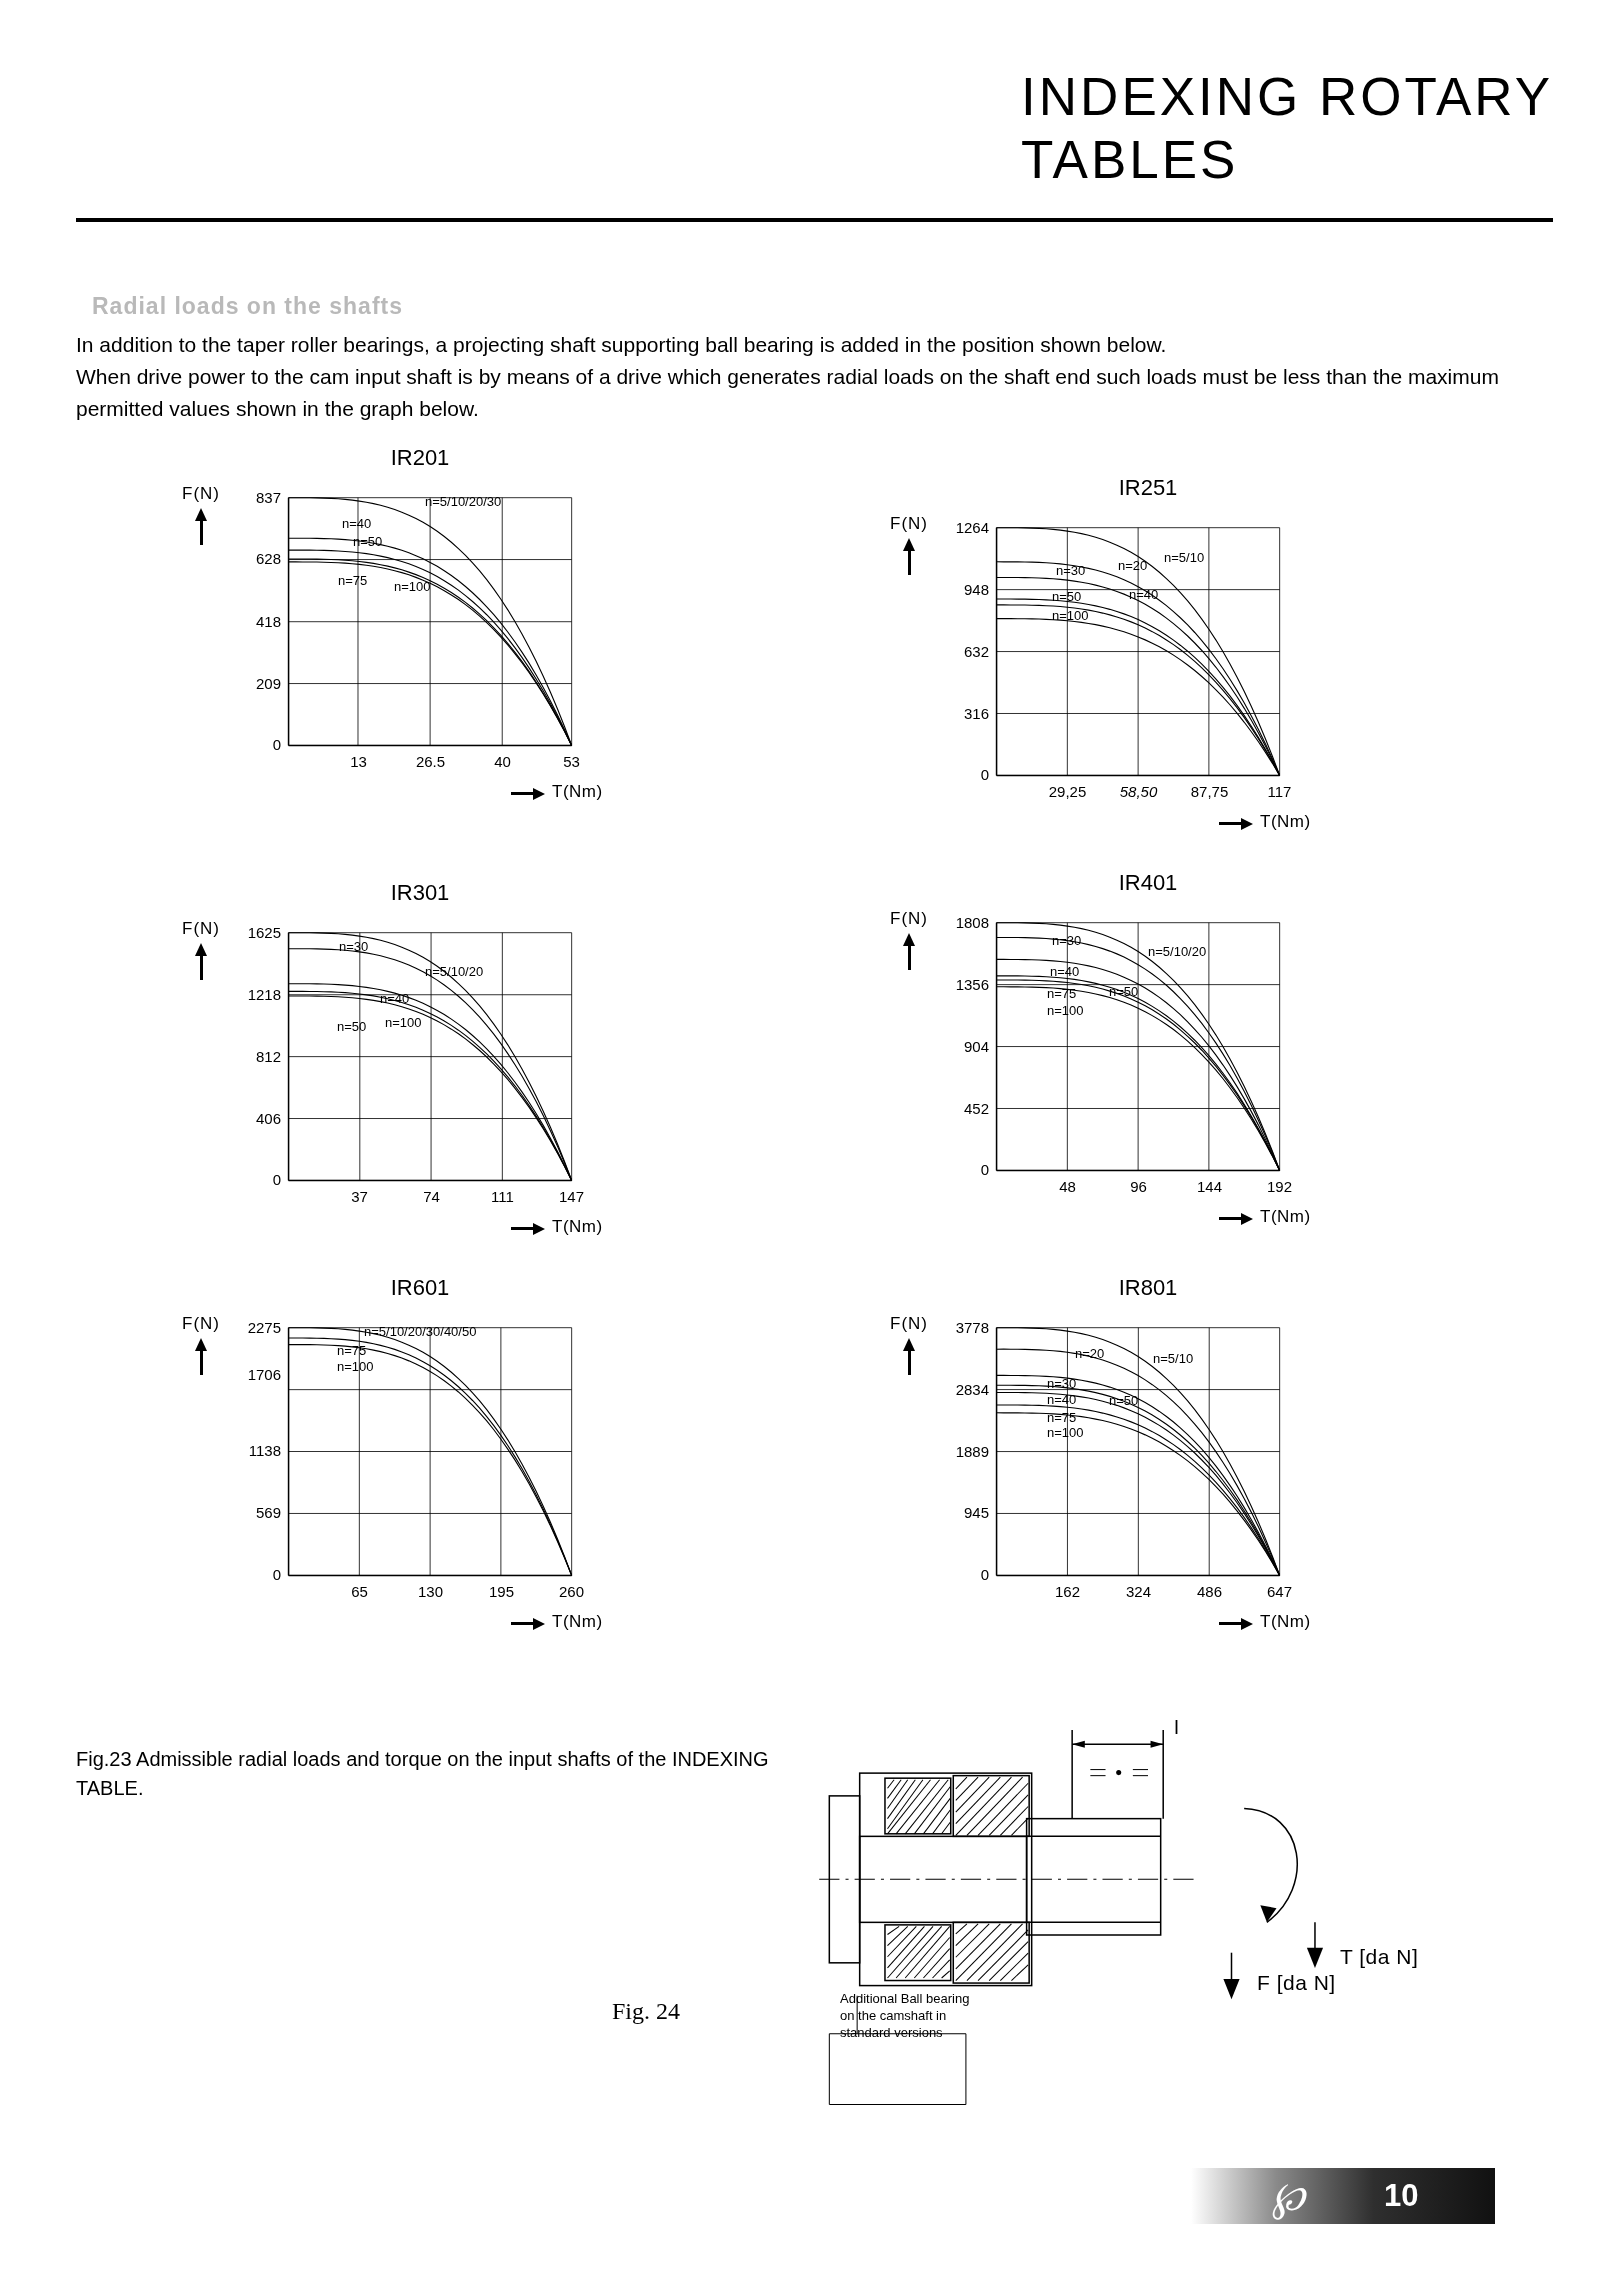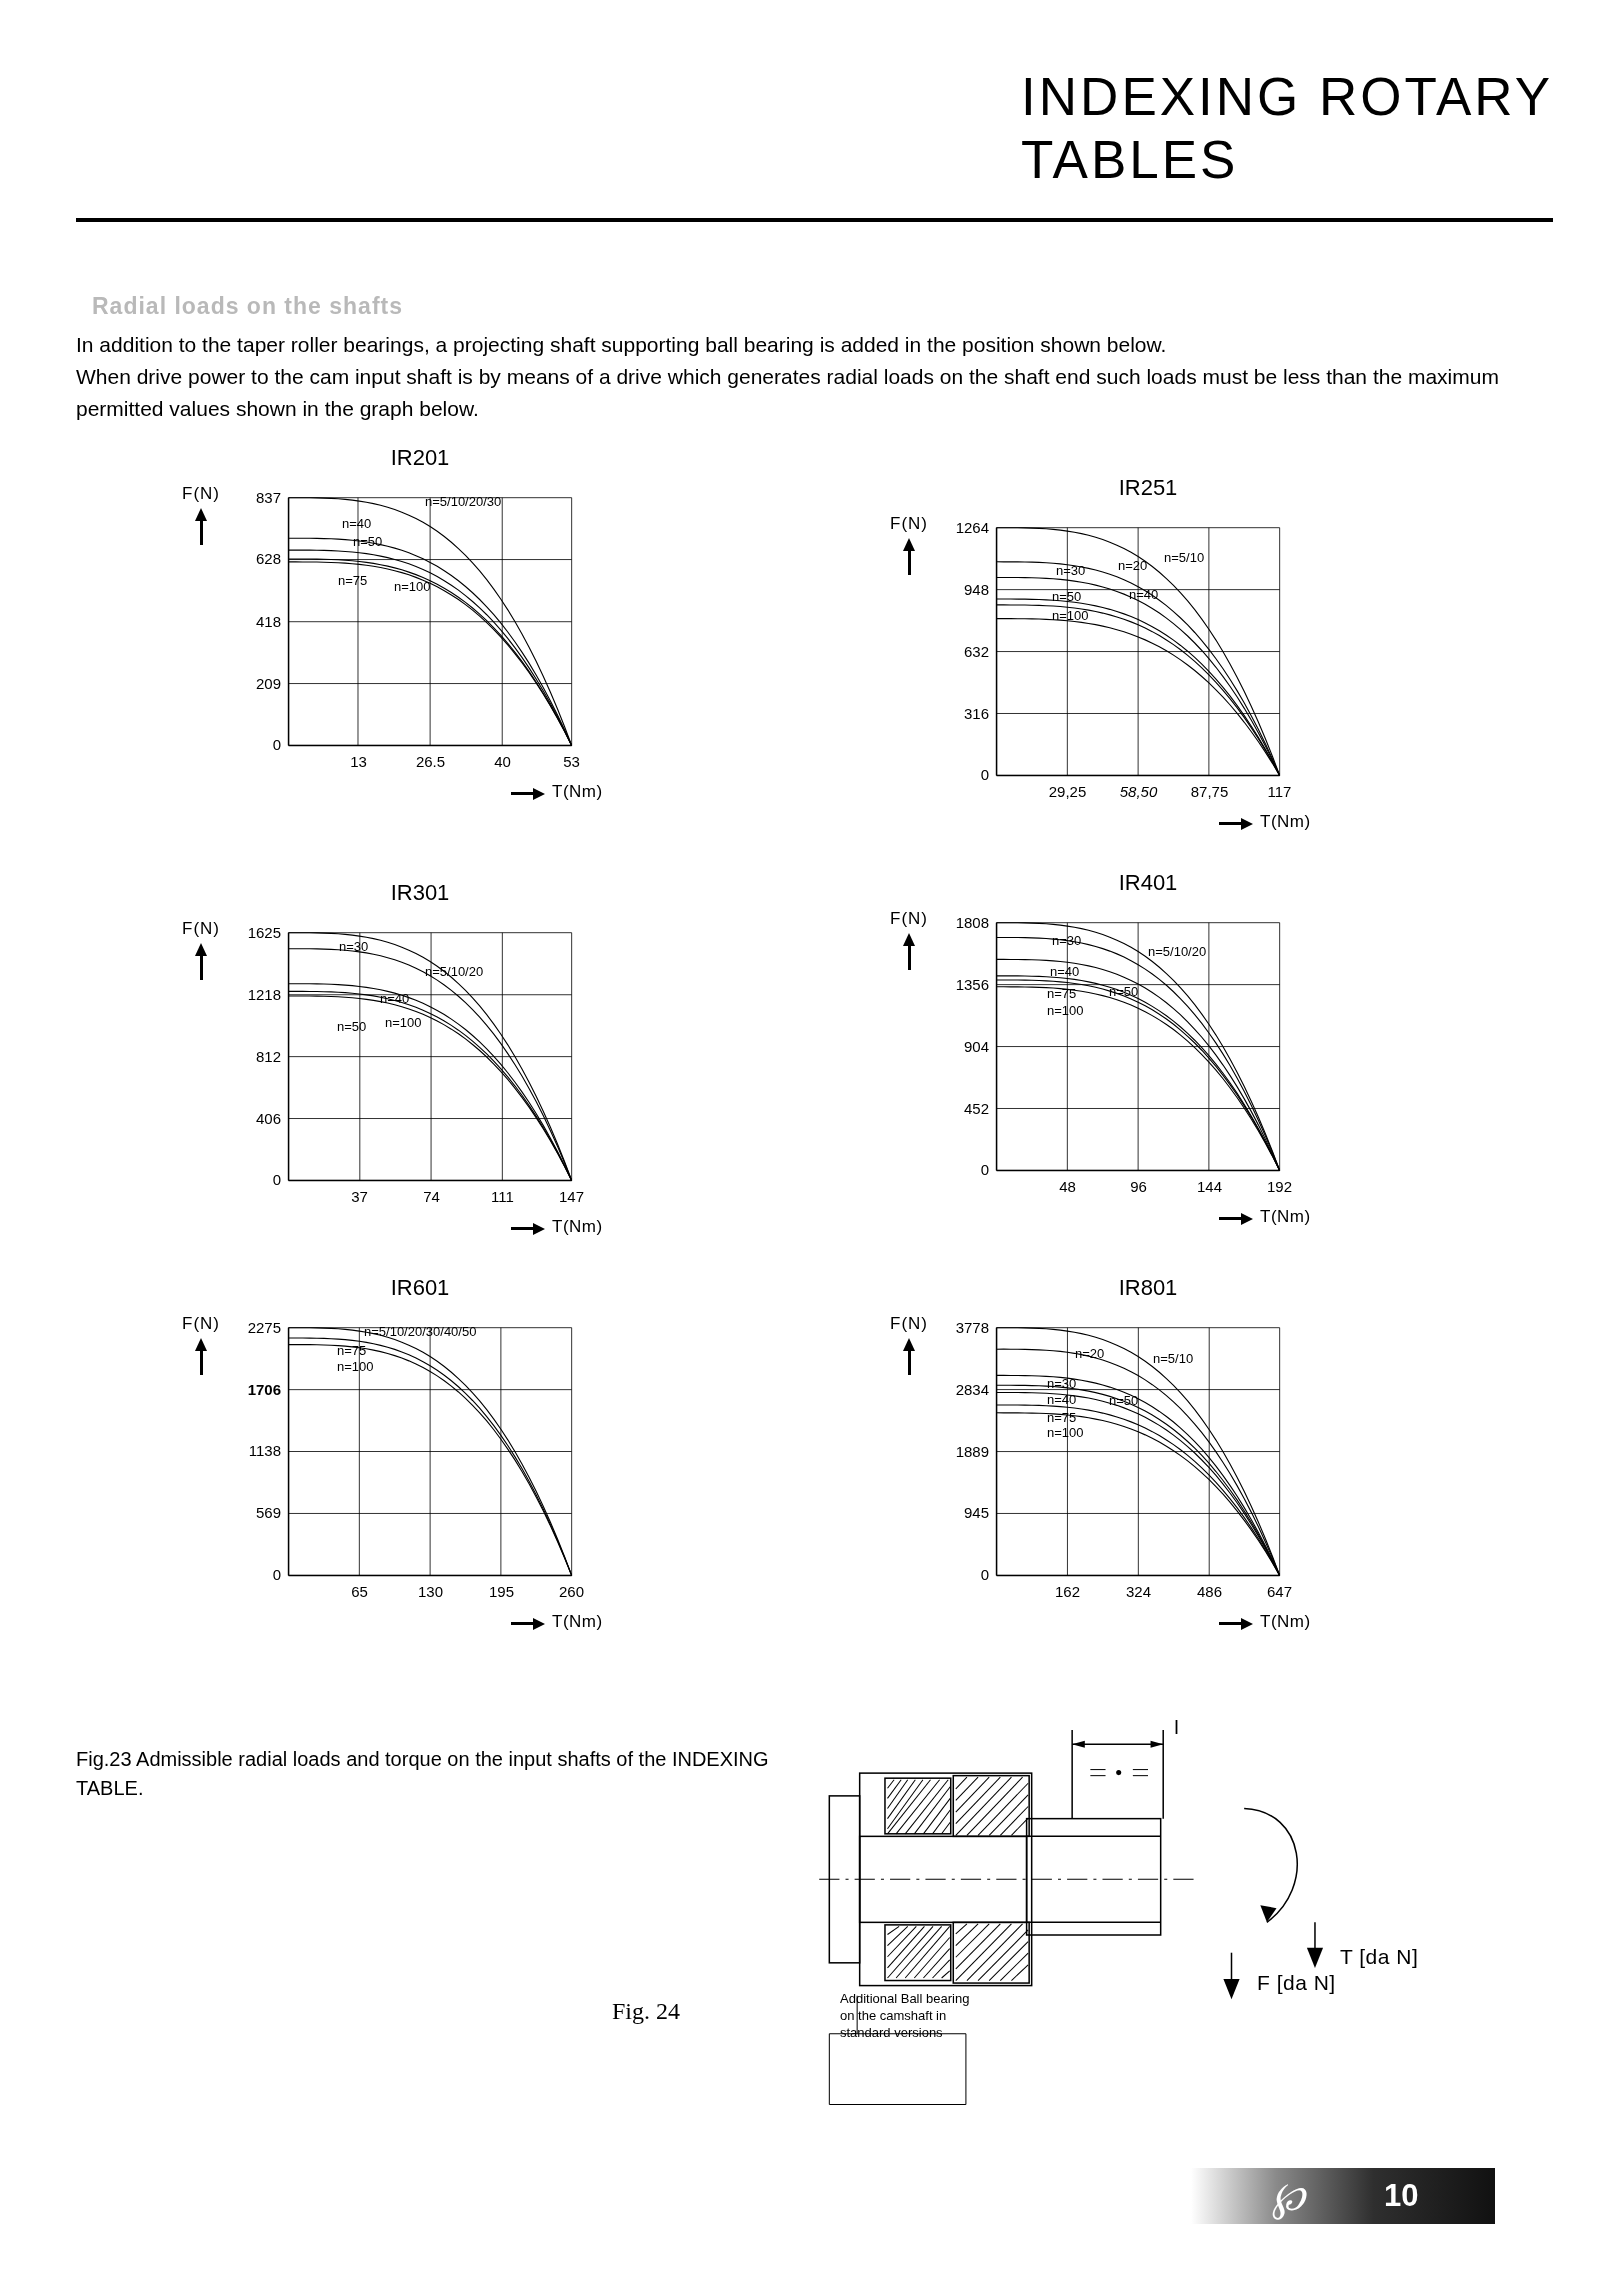--- a/index.html
+++ b/index.html
@@ -457,21 +457,21 @@
             <path d="M 270 35 L 284.0 35.0 L 298.0 35.0 L 312.0 35.2 L 326.0 35.4 L 340.0 35.8 L 354.0 36.4 L 368.0 37.2 L 382.0 38.3 L 396.0 39.8 L 410.0 41.7 L 424.0 44.0 L 438.0 46.7 L 452.0 50.0 L 466.0 53.9 L 480.0 58.4 L 494.0 63.6 L 508.0 69.5 L 522.0 76.2 L 536.0 83.7 L 550.0 92.1 L 564.0 101.5 L 578.0 111.8 L 592.0 123.1 L 606.0 135.6 L 620.0 149.1 L 634.0 163.9 L 648.0 179.9 L 662.0 197.2 L 676.0 215.8 L 690.0 235.9 L 704.0 257.3 L 718.0 280.3 L 732.0 304.9 L 746.0 331.1 L 760.0 358.9 L 774.0 388.5 L 788.0 419.8 L 802.0 453.0 L 816.0 488.0 L 830.0 525.0 " stroke="#000" fill="none" stroke-width="2.2"></path>
             <path d="M 270 55.46153846153845 L 284.0 55.5 L 298.0 55.5 L 312.0 55.6 L 326.0 55.8 L 340.0 56.2 L 354.0 56.8 L 368.0 57.6 L 382.0 58.7 L 396.0 60.1 L 410.0 61.8 L 424.0 64.0 L 438.0 66.7 L 452.0 69.9 L 466.0 73.6 L 480.0 77.9 L 494.0 82.9 L 508.0 88.6 L 522.0 95.0 L 536.0 102.2 L 550.0 110.2 L 564.0 119.2 L 578.0 129.0 L 592.0 139.9 L 606.0 151.8 L 620.0 164.8 L 634.0 179.0 L 648.0 194.3 L 662.0 210.9 L 676.0 228.7 L 690.0 247.9 L 704.0 268.5 L 718.0 290.6 L 732.0 314.1 L 746.0 339.2 L 760.0 365.8 L 774.0 394.2 L 788.0 424.2 L 802.0 456.0 L 816.0 489.6 L 830.0 525.0 " stroke="#000" fill="none" stroke-width="2.2"></path>
             <path d="M 270 68.38461538461536 L 284.0 68.4 L 298.0 68.4 L 312.0 68.5 L 326.0 68.7 L 340.0 69.1 L 354.0 69.7 L 368.0 70.4 L 382.0 71.5 L 396.0 72.9 L 410.0 74.6 L 424.0 76.7 L 438.0 79.3 L 452.0 82.4 L 466.0 86.0 L 480.0 90.2 L 494.0 95.0 L 508.0 100.6 L 522.0 106.8 L 536.0 113.8 L 550.0 121.6 L 564.0 130.3 L 578.0 139.9 L 592.0 150.5 L 606.0 162.1 L 620.0 174.7 L 634.0 188.5 L 648.0 203.4 L 662.0 219.5 L 676.0 236.9 L 690.0 255.6 L 704.0 275.6 L 718.0 297.0 L 732.0 319.9 L 746.0 344.3 L 760.0 370.2 L 774.0 397.8 L 788.0 427.0 L 802.0 457.9 L 816.0 490.5 L 830.0 525.0 " stroke="#000" fill="none" stroke-width="2.2"></path>
           </svg>
           <div class="axis-flabel" style="left: 30px; top: 4px;">F(N)</div>
           <div class="arrow-up-stem" style="left: 48px; top: 39px; height: 26px;"></div>
           <div class="arrow-up" style="left: 43px; top: 28px;"></div>
           <div class="ytick" style="left: 61px; top: 256px; width: 68px;">0</div>
           <div class="ytick" style="left: 61px; top: 194px; width: 68px;">569</div>
           <div class="ytick" style="left: 61px; top: 132px; width: 68px;">1138</div>
-          <div class="ytick" style="left: 61px; top: 71px; width: 68px; font-weight: bold;">1706</div>
+          <div class="ytick" style="left: 61px; top: 56px; width: 68px;">1706</div>
           <div class="ytick" style="left: 61px; top: 8.6px; width: 68px;">2275</div>
           <div class="xtick" style="left: 172px; top: 273px; width: 71px;">65</div>
           <div class="xtick" style="left: 243px; top: 273px; width: 71px;">130</div>
           <div class="xtick" style="left: 314px; top: 273px; width: 71px;">195</div>
           <div class="xtick" style="left: 384px; top: 273px; width: 71px;">260</div>
           <div class="arrow-right-stem" style="left: 359px; top: 312px; width: 23px;"></div>
           <div class="arrow-right" style="left: 381px; top: 308px;"></div>
           <div class="tlabel" style="left: 400px; top: 302px;">T(Nm)</div>
           <div class="curve-label" style="left: 212px; top: 13.7px;">n=5/10/20/30/40/50</div>
           <div class="curve-label" style="left: 185px; top: 33px;">n=75</div>

